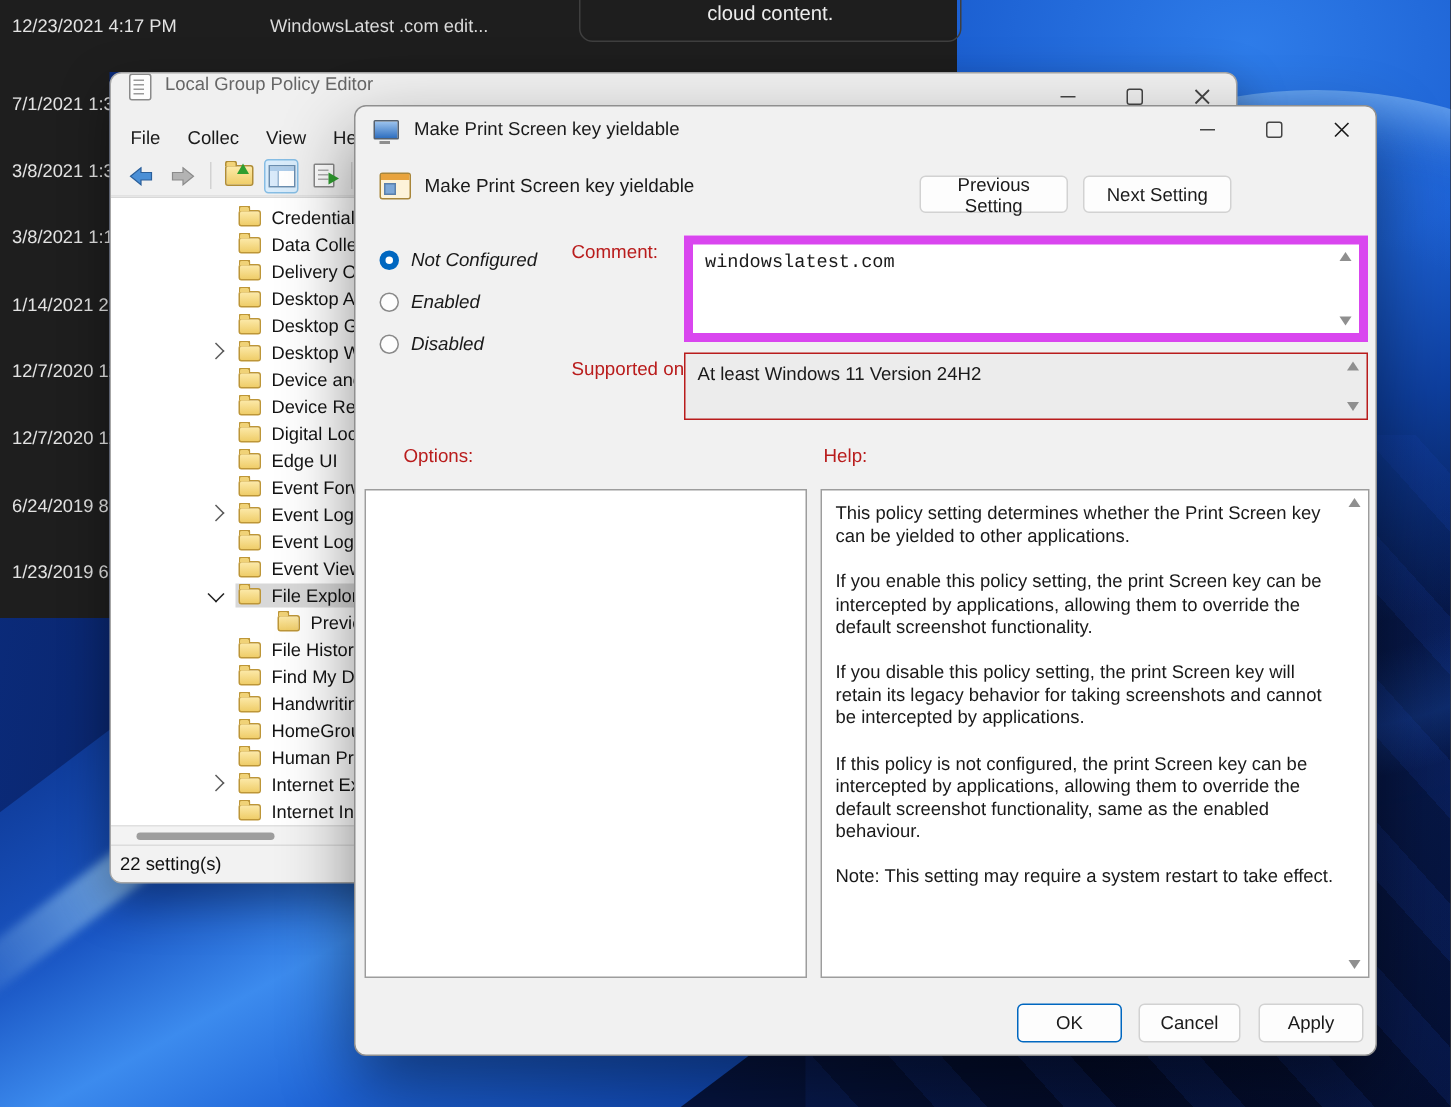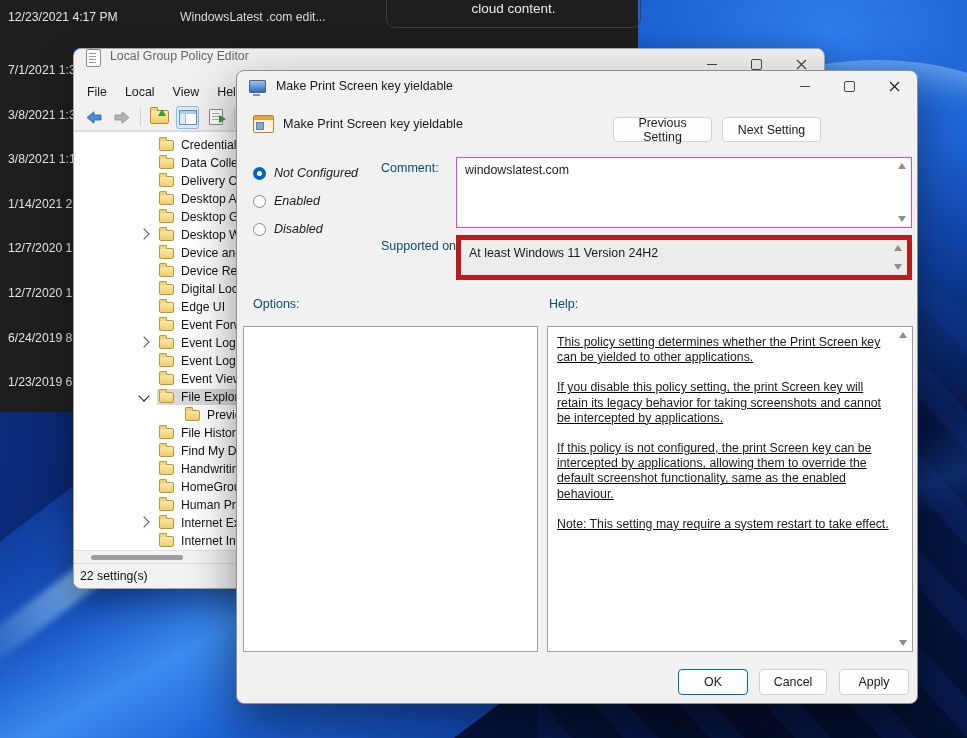--- a/index.html
+++ b/index.html
@@ -113,37 +113,37 @@
   .btn{background:#fdfdfd;border:1px solid #d2d2d2;border-radius:4px;font-size:12.4px;color:#1a1a1a;
     display:flex;align-items:center;justify-content:center;box-sizing:border-box;font-family:inherit;}
   .btn-prev{position:absolute;left:376px;top:46px;width:99px;height:25px;}
   .btn-next{position:absolute;left:485px;top:46px;width:99px;height:25px;}
   .radios{position:absolute;left:16px;top:88px;}
   .radio-row{height:28px;display:flex;align-items:center;}
   .radio{width:13px;height:13px;border-radius:50%;background:#fdfdfd;border:1px solid #898989;
     box-sizing:border-box;margin-right:8px;flex:none;}
   .radio.checked{border:4px solid var(--accent);background:#fff;}
   .radio-label{font-size:12.5px;color:#1a1a1a;font-style:italic;}
-  .fld-label{position:absolute;font-size:12.5px;color:#0c4a6e;}
+  .fld-label{position:absolute;font-size:12.5px;color:#b91c1c;}
   .comment-box{position:absolute;left:219px;top:86px;width:456px;height:71px;background:#fff;
-    border:1px solid #d946ef;box-sizing:border-box;}
+    border:6px solid #d946ef;box-sizing:border-box;font-family:Liberation Mono, monospace;}
   .comment-box textarea{width:100%;height:100%;border:none;background:transparent;resize:none;outline:none;
     font-family:inherit;font-size:12.4px;color:#1a1a1a;padding:5px 20px 5px 8px;box-sizing:border-box;}
   .supported-box{position:absolute;left:219px;top:164px;width:456px;height:45px;background:#ececec;
-    border:5px solid #b91c1c;box-sizing:border-box;}
+    border:1px solid #b91c1c;box-sizing:border-box;}
   .supported-text{font-size:12.4px;color:#1a1a1a;padding:6px 20px 0 8px;}
   .tri-up{width:0;height:0;border-left:4px solid transparent;border-right:4px solid transparent;
     border-bottom:6px solid #8f8f8f;position:absolute;right:5px;top:5px;}
   .tri-down{width:0;height:0;border-left:4px solid transparent;border-right:4px solid transparent;
     border-top:6px solid #8f8f8f;position:absolute;right:5px;bottom:5px;}
   .options-box{position:absolute;left:6px;top:255px;width:295px;height:326px;background:#fff;
     border:1px solid #9d9d9d;box-sizing:border-box;}
   .help-box{position:absolute;left:310px;top:255px;width:366px;height:326px;background:#fff;
     border:1px solid #9d9d9d;box-sizing:border-box;}
-  .help-text{position:absolute;inset:0;padding:8px 22px 8px 9px;overflow:hidden;text-decoration:underline;}
+  .help-text{position:absolute;inset:0;padding:8px 22px 8px 9px;overflow:hidden;}
   .help-p{margin:0 0 15px 0;font-size:12.3px;line-height:15.2px;color:#1a1a1a;}
   .dlg-footer-btn{position:absolute;top:598px;height:26px;}
   .btn-ok{left:441px;width:70px;border:1px solid var(--accent);}
   .btn-cancel{left:522px;width:68px;}
   .btn-apply{left:602px;width:70px;}
 </style>
 </head>
 <body>
 
 <div class="stage">
@@ -214,21 +214,21 @@
           <svg class="ic-x" viewBox="0 0 11 11">
               <path d="M1 1 L10 10 M10 1 L1 10" stroke="#454545" stroke-width="1.2"></path>
             </svg>
         </span>
       </div>
     </div>
     <div class="menubar">
 
         <span class="menu-item">File</span>
 
-        <span class="menu-item">Local</span>
+        <span class="menu-item">Collec</span>
 
         <span class="menu-item">View</span>
 
         <span class="menu-item">Help</span>
       </div>
     <div class="toolbar">
       <span class="tb-btn">
         <svg width="16" height="13" viewBox="0 0 16 13">
           <path d="M1 6.5 L8 0.8 L8 4 L15 4 L15 9 L8 9 L8 12.2 Z" fill="#4a8fd6" stroke="#2a5f9a" stroke-width="0.8"></path>
         </svg>
@@ -498,29 +498,30 @@
       <span class="tri-down"></span>
     </div>
 
     <span class="fld-label" style="left:144px;top:168px;">Supported on:</span>
     <div class="supported-box">
       <div class="supported-text">At least Windows 11 Version 24H2</div>
       <span class="tri-up"></span>
       <span class="tri-down"></span>
     </div>
 
-    <span class="fld-label" style="left:16px;top:226px;">Options:</span>
+    <span class="fld-label" style="left:32px;top:226px;">Options:</span>
     <span class="fld-label" style="left:312px;top:226px;">Help:</span>
 
     <div class="options-box"></div>
     <div class="help-box">
       <div class="help-text">
 
           <p class="help-p">This policy setting determines whether the Print Screen key can be yielded to other applications.</p>
 
+          <p class="help-p">If you enable this policy setting, the print Screen key can be intercepted by applications, allowing them to override the default screenshot functionality.</p>
 
           <p class="help-p">If you disable this policy setting, the print Screen key will retain its legacy behavior for taking screenshots and cannot be intercepted by applications.</p>
 
           <p class="help-p">If this policy is not configured, the print Screen key can be intercepted by applications, allowing them to override the default screenshot functionality, same as the enabled behaviour.</p>
 
           <p class="help-p">Note: This setting may require a system restart to take effect.</p>
         </div>
       <span class="tri-up"></span>
       <span class="tri-down"></span>
     </div>

